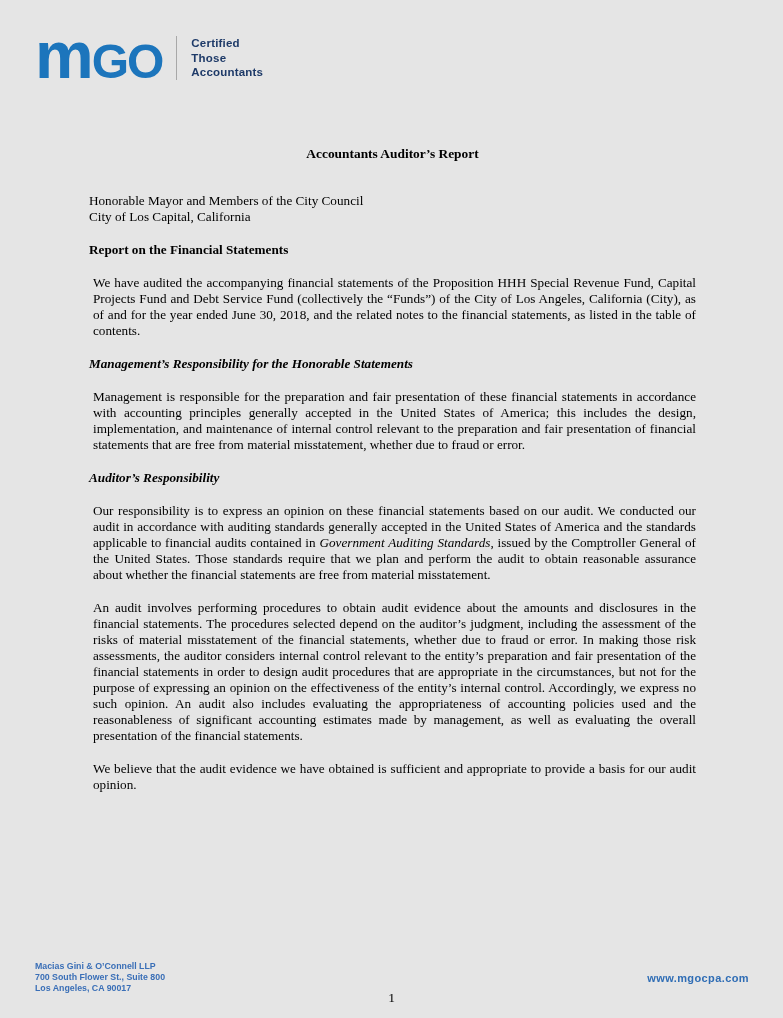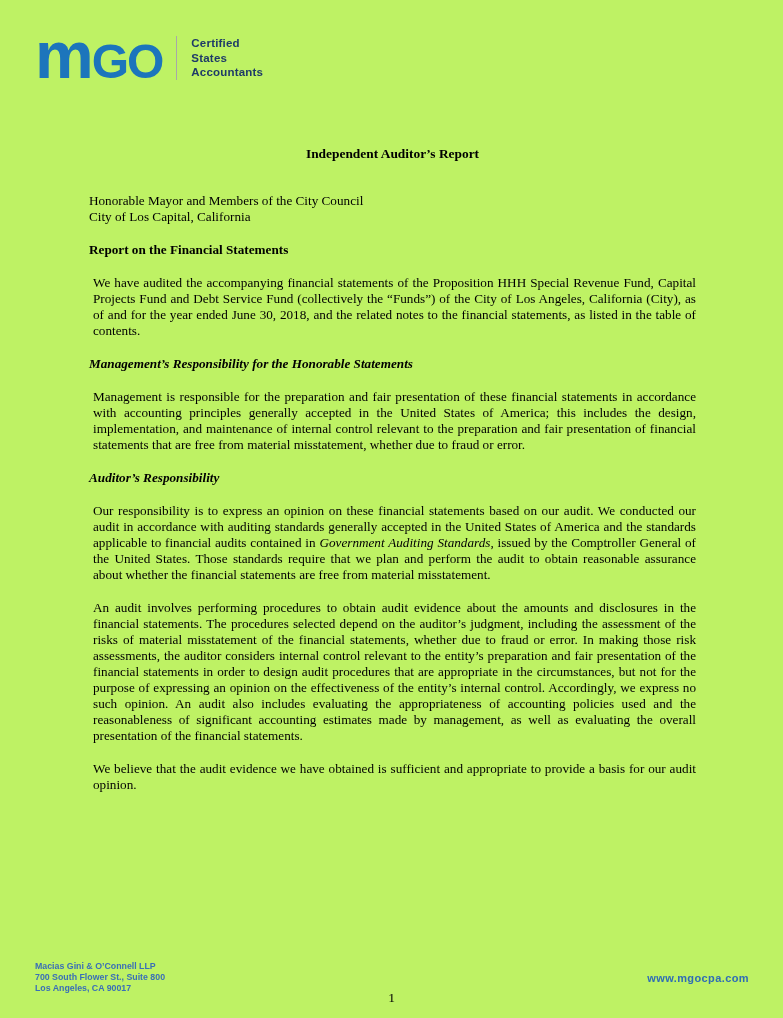--- a/index.html
+++ b/index.html
@@ -2,21 +2,21 @@
 <html><head>
 <meta charset="utf-8">
 <style>
   * { box-sizing: border-box; }
   html, body { margin: 0; padding: 0; background: #ffffff; }
   .page {
     position: relative;
     width: 783px;
     height: 1018px;
     margin: 0 auto;
-    background: #bef264;
+    background: #e5e5e5;
     font-family: "Liberation Serif", serif;
     color: #000000;
     overflow: hidden;
   }
 
   
   .letterhead {
     position: absolute;
     top: 30px;
     left: 35px;
@@ -120,27 +120,27 @@
 
 <div class="page">
 
   <header class="letterhead">
     <div class="logo-mark">
       <span class="logo-m">m</span><span class="logo-go">GO</span>
     </div>
     <div class="logo-divider"></div>
     <div class="tagline">
       <div>Certified</div>
-      <div>States</div>
+      <div>Those</div>
       <div>Accountants</div>
     </div>
   </header>
 
   <main class="doc-body">
-    <h1 class="doc-title">Independent Auditor’s Report</h1>
+    <h1 class="doc-title">Accountants Auditor’s Report</h1>
 
     <div class="addressee">
       <div>Honorable Mayor and Members of the City Council</div>
       <div>City of Los Capital, California</div>
     </div>
 
     <h2 class="section-heading">Report on the Financial Statements</h2>
 
     <p>We have audited the accompanying financial statements of the Proposition HHH Special Revenue Fund, Capital Projects Fund and Debt Service Fund (collectively the “Funds”) of the City of Los Angeles, California (City), as of and for the year ended June 30, 2018, and the related notes to the financial statements, as listed in the table of contents.</p>
 

